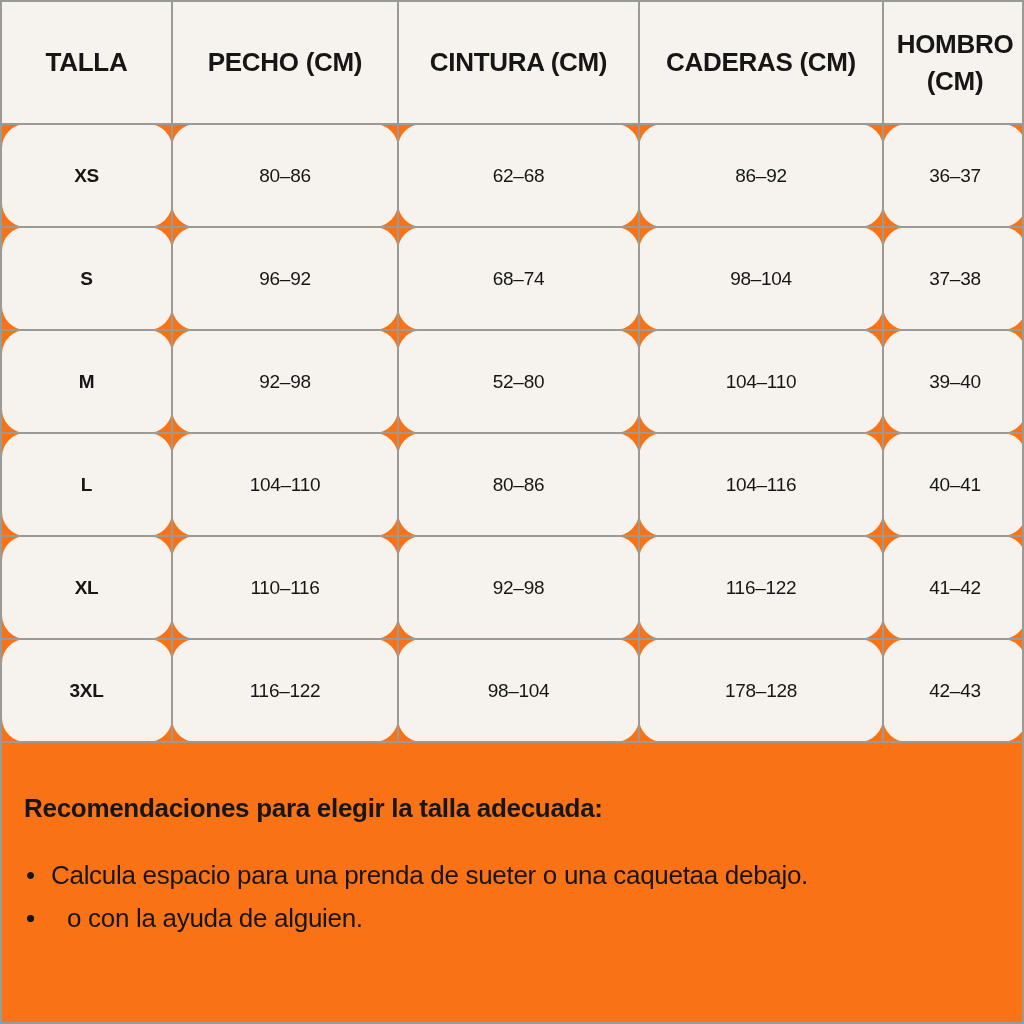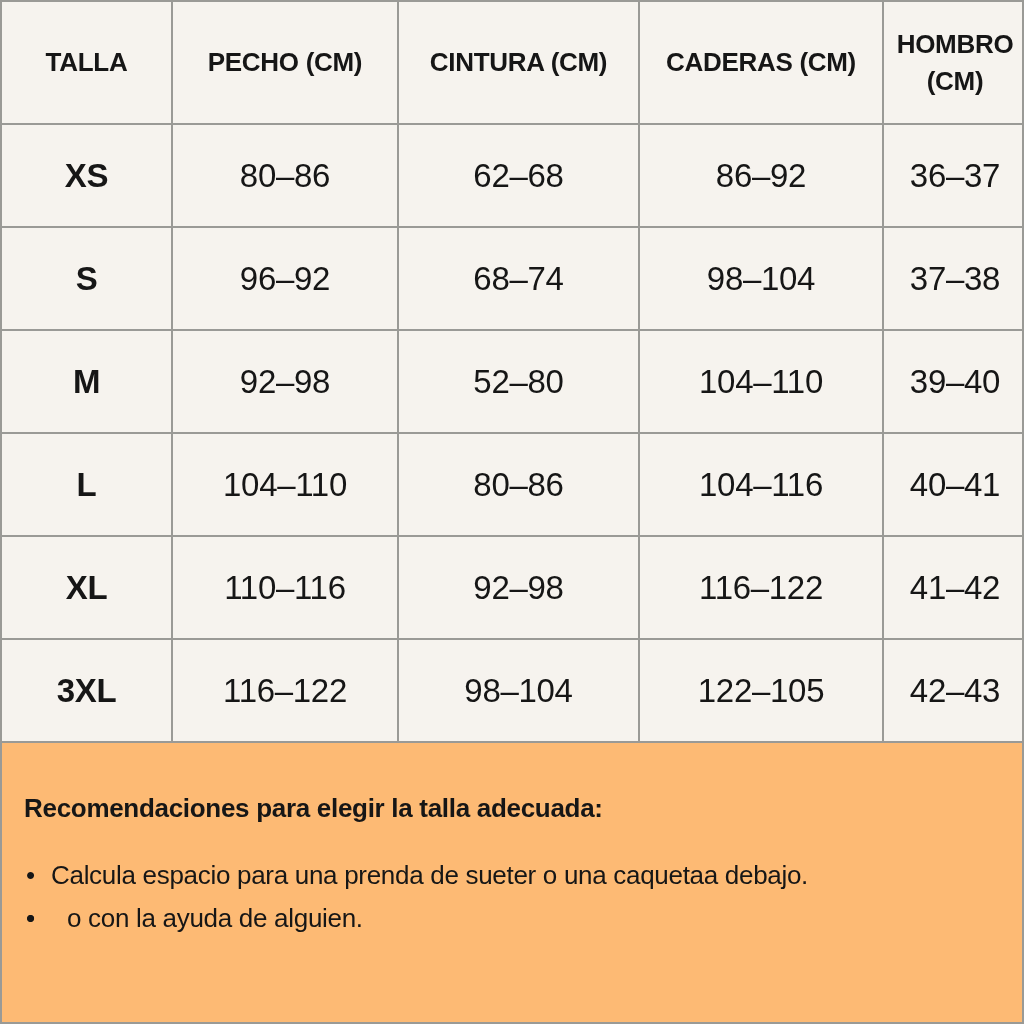--- a/index.html
+++ b/index.html
@@ -7,21 +7,21 @@
     padding: 0;
     background: #f6f3ee;
     font-family: "Liberation Sans", sans-serif;
     color: #161616;
   }
   .page {
     position: relative;
     width: 1024px;
     height: 1024px;
     box-sizing: border-box;
-    background: #fdba74;
+    background: #f97316;
     border: 2px solid #9a9a96;
     overflow: hidden;
   }
   table.size-table {
     width: 100%;
     border-collapse: collapse;
     table-layout: fixed;
   }
   table.size-table th,
   table.size-table td {
@@ -33,22 +33,23 @@
     letter-spacing: -0.3px;
   }
   table.size-table tr.header-row th {
     height: 121px;
     font-size: 26px;
     font-weight: bold;
     line-height: 1.4;
   }
   table.size-table tr.data-row td {
     height: 101px;
-    font-size: 33px;
+    font-size: 19px;
     font-weight: normal;
+    border-radius: 24px;
   }
   table.size-table tr.data-row td.size-label {
     font-weight: bold;
   }
   
   table.size-table tr th:first-child,
   table.size-table tr td:first-child { border-left: none; }
   table.size-table tr th:last-child,
   table.size-table tr td:last-child { border-right: none; }
   table.size-table tr.header-row th { border-top: none; }
@@ -136,21 +137,21 @@
         <td class="size-label">XL</td>
         <td>110–116</td>
         <td>92–98</td>
         <td>116–122</td>
         <td>41–42</td>
       </tr>
       <tr class="data-row">
         <td class="size-label">3XL</td>
         <td>116–122</td>
         <td>98–104</td>
-        <td>122–105</td>
+        <td>178–128</td>
         <td>42–43</td>
       </tr>
     </tbody>
   </table>
 
   <div class="recommendations">
     <p class="rec-title">Recomendaciones para elegir la talla adecuada:</p>
     <ul class="rec-list">
       <li>
         <span class="bullet">•</span>

